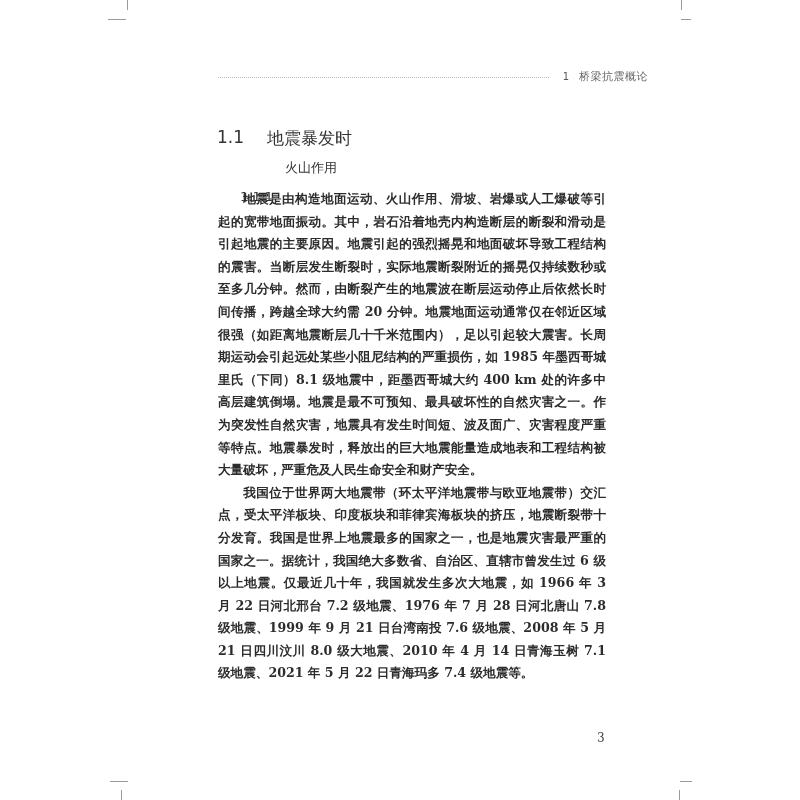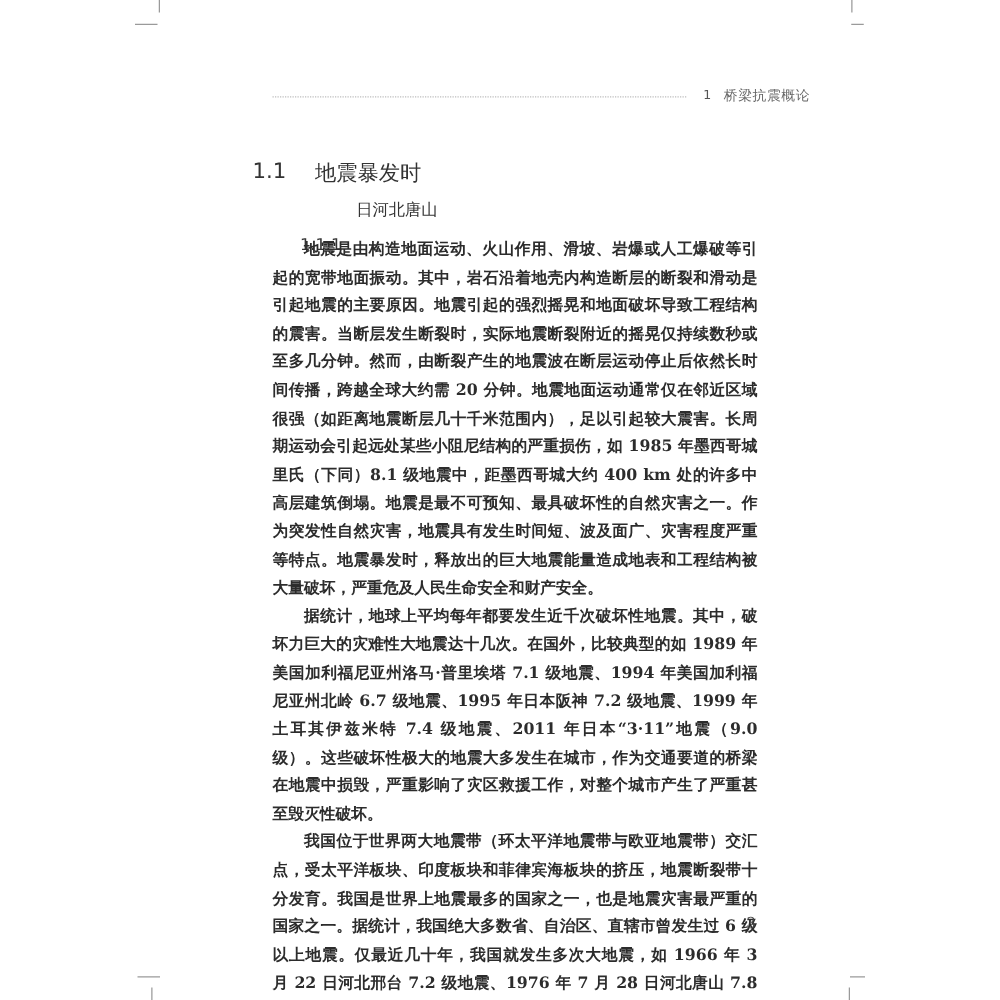--- a/index.html
+++ b/index.html
@@ -4,21 +4,21 @@
   <style>
     html, body { margin: 0; padding: 0; background: #ffffff; }
     body { width: 800px; height: 800px; position: relative; overflow: hidden;
            font-family: "DejaVu Serif", "Liberation Serif", serif; color: #2a2a2a; }
     .crop { position: absolute; background: #9a9a9a; }
     .running-head { position: absolute; left: 218px; top: 68px; width: 430px; height: 16px;
                     display: flex; align-items: center; }
     .running-head .dots { flex: 1; border-bottom: 1px dotted #bdbdbd; height: 0; margin-right: 14px; margin-top: 2px; }
     .running-head .chap-num { font-family: "DejaVu Sans", sans-serif; font-size: 10px; color: #555; margin-right: 10px; }
     .running-head .chap-title { font-family: Liberation Serif, serif; font-size: 11px; color: #666; letter-spacing: 0.5px; }
-    .h1 { position: absolute; left: 202px; top: 127px; font-family: "DejaVu Sans", sans-serif;
+    .h1 { position: absolute; left: 217px; top: 127px; font-family: "DejaVu Sans", sans-serif;
           font-size: 17px; color: #333; display: flex; }
     .h1 .num { width: 50px; font-weight: normal; }
     .h2 { position: absolute; left: 240px; top: 159px; font-family: "DejaVu Sans", sans-serif;
           font-size: 13px; color: #333; display: flex; }
     .h2 .num { width: 45px; margin-top: 30px; }
     .body-text { position: absolute; left: 218px; top: 188px; width: 388px;
                  font-size: 12.6px; line-height: 22.6px; text-align: justify; color: #2c2c2c; }
     .body-text p { margin: 0; text-indent: 2em; font-weight: bold; }
     .page-num { position: absolute; left: 597px; top: 731px; font-size: 12px; color: #444; }
   </style>
@@ -40,22 +40,21 @@
   <span class="chap-title">桥梁抗震概论</span>
 </div>
 
 <div class="h1">
   <span class="num">1.1</span>
   <span>地震暴发时</span>
 </div>
 
 <div class="h2">
   <span class="num">1.1.1</span>
-  <span>日河北唐山</span>
+  <span>火山作用</span>
 </div>
 
 <div class="body-text">
   <p>地震是由构造地面运动、火山作用、滑坡、岩爆或人工爆破等引起的宽带地面振动。其中，岩石沿着地壳内构造断层的断裂和滑动是引起地震的主要原因。地震引起的强烈摇晃和地面破坏导致工程结构的震害。当断层发生断裂时，实际地震断裂附近的摇晃仅持续数秒或至多几分钟。然而，由断裂产生的地震波在断层运动停止后依然长时间传播，跨越全球大约需 20 分钟。地震地面运动通常仅在邻近区域很强（如距离地震断层几十千米范围内），足以引起较大震害。长周期运动会引起远处某些小阻尼结构的严重损伤，如 1985 年墨西哥城里氏（下同）8.1 级地震中，距墨西哥城大约 400 km 处的许多中高层建筑倒塌。地震是最不可预知、最具破坏性的自然灾害之一。作为突发性自然灾害，地震具有发生时间短、波及面广、灾害程度严重等特点。地震暴发时，释放出的巨大地震能量造成地表和工程结构被大量破坏，严重危及人民生命安全和财产安全。</p>
-  <p>据统计，地球上平均每年都要发生近千次破坏性地震。其中，破坏力巨大的灾难性大地震达十几次。在国外，比较典型的如 1989 年美国加利福尼亚州洛马·普里埃塔 7.1 级地震、1994 年美国加利福尼亚州北岭 6.7 级地震、1995 年日本阪神 7.2 级地震、1999 年土耳其伊兹米特 7.4 级地震、2011 年日本“3·11”地震（9.0 级）。这些破坏性极大的地震大多发生在城市，作为交通要道的桥梁在地震中损毁，严重影响了灾区救援工作，对整个城市产生了严重甚至毁灭性破坏。</p>
   <p>我国位于世界两大地震带（环太平洋地震带与欧亚地震带）交汇点，受太平洋板块、印度板块和菲律宾海板块的挤压，地震断裂带十分发育。我国是世界上地震最多的国家之一，也是地震灾害最严重的国家之一。据统计，我国绝大多数省、自治区、直辖市曾发生过 6 级以上地震。仅最近几十年，我国就发生多次大地震，如 1966 年 3 月 22 日河北邢台 7.2 级地震、1976 年 7 月 28 日河北唐山 7.8 级地震、1999 年 9 月 21 日台湾南投 7.6 级地震、2008 年 5 月 21 日四川汶川 8.0 级大地震、2010 年 4 月 14 日青海玉树 7.1 级地震、2021 年 5 月 22 日青海玛多 7.4 级地震等。</p>
 </div>
 
 <div class="page-num">3</div>
 
 </body></html>

